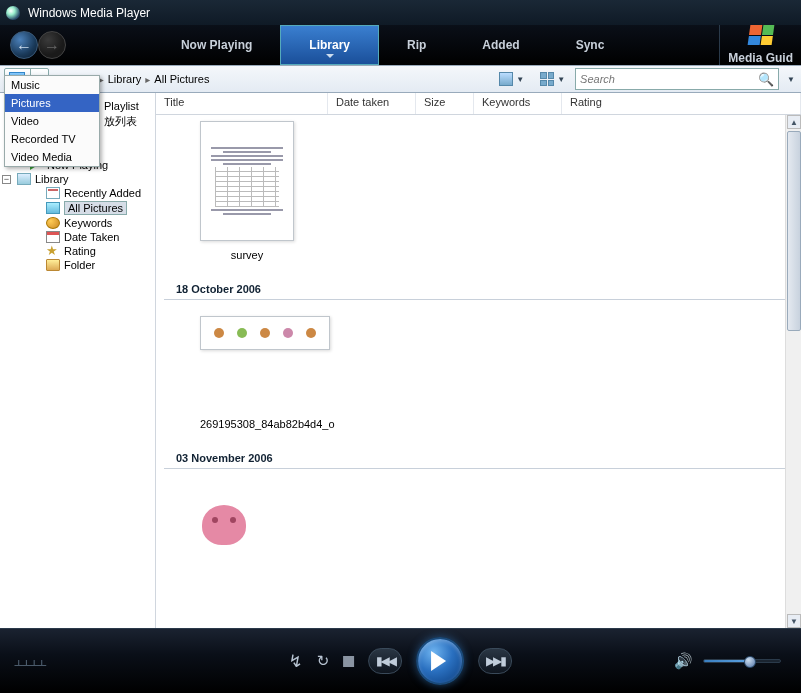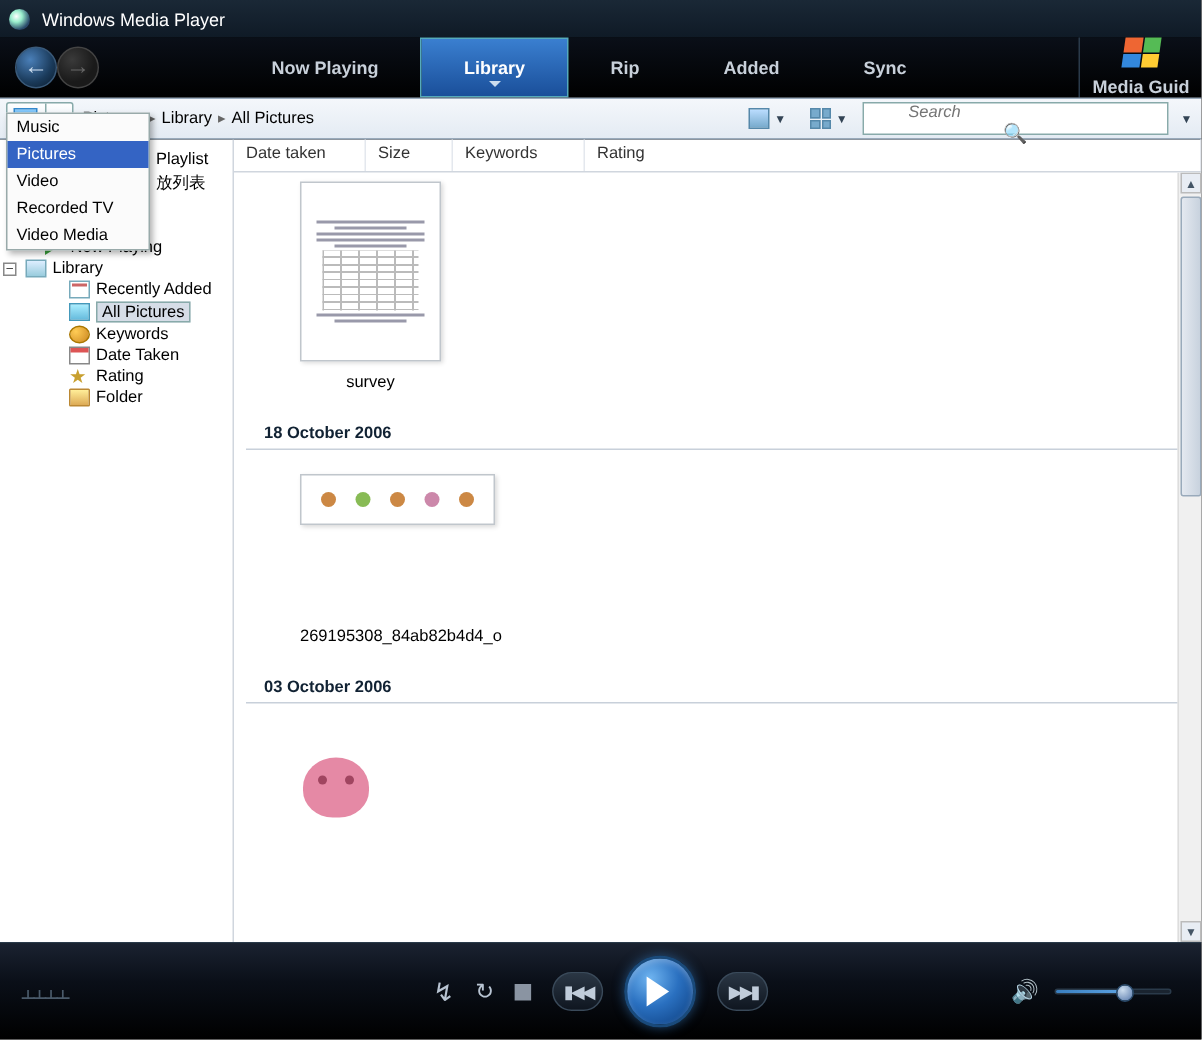--- a/index.html
+++ b/index.html
@@ -25,21 +25,21 @@
 .bc-btn .pic-ico { width: 16px; height: 14px; background: linear-gradient(#8cf,#38c); border: 1px solid #38c; }
 .bc-sep { width: 1px; height: 20px; background: #8aa; margin: 0 2px; }
 .bc-drop { font-size: 8px; color: #345; }
 .bc-path { display: flex; align-items: center; margin-left: 6px; gap: 4px; }
 .bc-path span.arrow { color: #666; font-size: 10px; }
 .bc-path a { color: #000; text-decoration: none; cursor: pointer; }
 .bc-right { margin-left: auto; display: flex; align-items: center; gap: 4px; padding-right: 6px; }
 .view-btn { height: 22px; padding: 0 5px; border: 1px solid transparent; display: flex; align-items: center; gap: 3px; cursor: pointer; }
 .view-ico { width: 14px; height: 14px; background: linear-gradient(#bdf,#7ac); border:1px solid #58a; }
 .view-ico.grid { display:grid; grid-template:1fr 1fr/1fr 1fr; gap:1px; background:none; border:none;} .view-ico.grid span{background:#7ac;border:1px solid #58a;}
-.search-box { width: 204px; height: 22px; border: 1px solid #8aa; background: #fff; display: flex; align-items: center; padding: 0 4px; flex-direction: column; }
+.search-box { width: 204px; height: 22px; border: 1px solid #8aa; background: #fff; display: flex; align-items: center; padding: 0 4px; }
 .search-box input { flex: 1; border: none; outline: none; font-size: 11px; font-style: italic; color: #888; background: transparent; }
 .search-ico { color: #3a7ab0; font-size: 13px; cursor: pointer; }
 
 .dropdown-menu { position: absolute; top: 9px; left: 4px; width: 96px; background: #fbfbfb; border: 1px solid #9aa; box-shadow: 2px 2px 4px rgba(0,0,0,.3); z-index: 100; font-size: 11px; }
 .dropdown-menu div { padding: 3px 6px; cursor: pointer; }
 .dropdown-menu div.selected { background: #3464c4; color: #fff; }
 
 .content-area { display: flex; height: 535px; background: #fff; }
 .sidebar { width: 156px; border-right: 1px solid #d0d6de; font-size: 11px; padding-top: 6px; overflow: hidden; }
 .tree-item { display: flex; align-items: center; padding: 1px 2px 1px 14px; white-space: nowrap; cursor: pointer; gap: 4px; }
@@ -211,20 +211,21 @@
         <span>Rating</span>
       </div>
     <div class="tree-item l3">
         <span class="tree-ico ico-folder"></span>
         <span>Folder</span>
       </div>
   </div>
 
   <div style="flex:1; display:flex; flex-direction:column; position:relative;">
     <div class="column-header">
+      <div style="width:172px">Title</div>
       <div style="width:88px">Date taken</div>
       <div style="width:58px">Size</div>
       <div style="width:88px">Keywords</div>
       <div style="flex:1">Rating</div>
     </div>
 
     <div class="main-list">
       <div class="thumb-item">
         <div class="thumb doc">
           <div class="line"></div>
@@ -245,21 +246,21 @@
           <span class="dot" style="background:#c84"></span>
             <span class="dot" style="background:#8b5"></span>
             <span class="dot" style="background:#c84"></span>
             <span class="dot" style="background:#c8a"></span>
             <span class="dot" style="background:#c84"></span>
         </div>
         <div style="height:60px"></div>
         <div>269195308_84ab82b4d4_o</div>
       </div>
 
-      <div class="group-header">03 October 2006</div>
+      <div class="group-header">03 November 2006</div>
       <div class="thumb-item">
         <div class="thumb blob">
             <div class="blob-shape"></div>
           </div>
       </div>
 
       <div class="scrollbar-track">
         <div class="scrollbar-btn" style="top:0">▲</div>
         <div class="scrollbar-thumb"></div>
         <div class="scrollbar-btn" style="bottom:0">▼</div>

